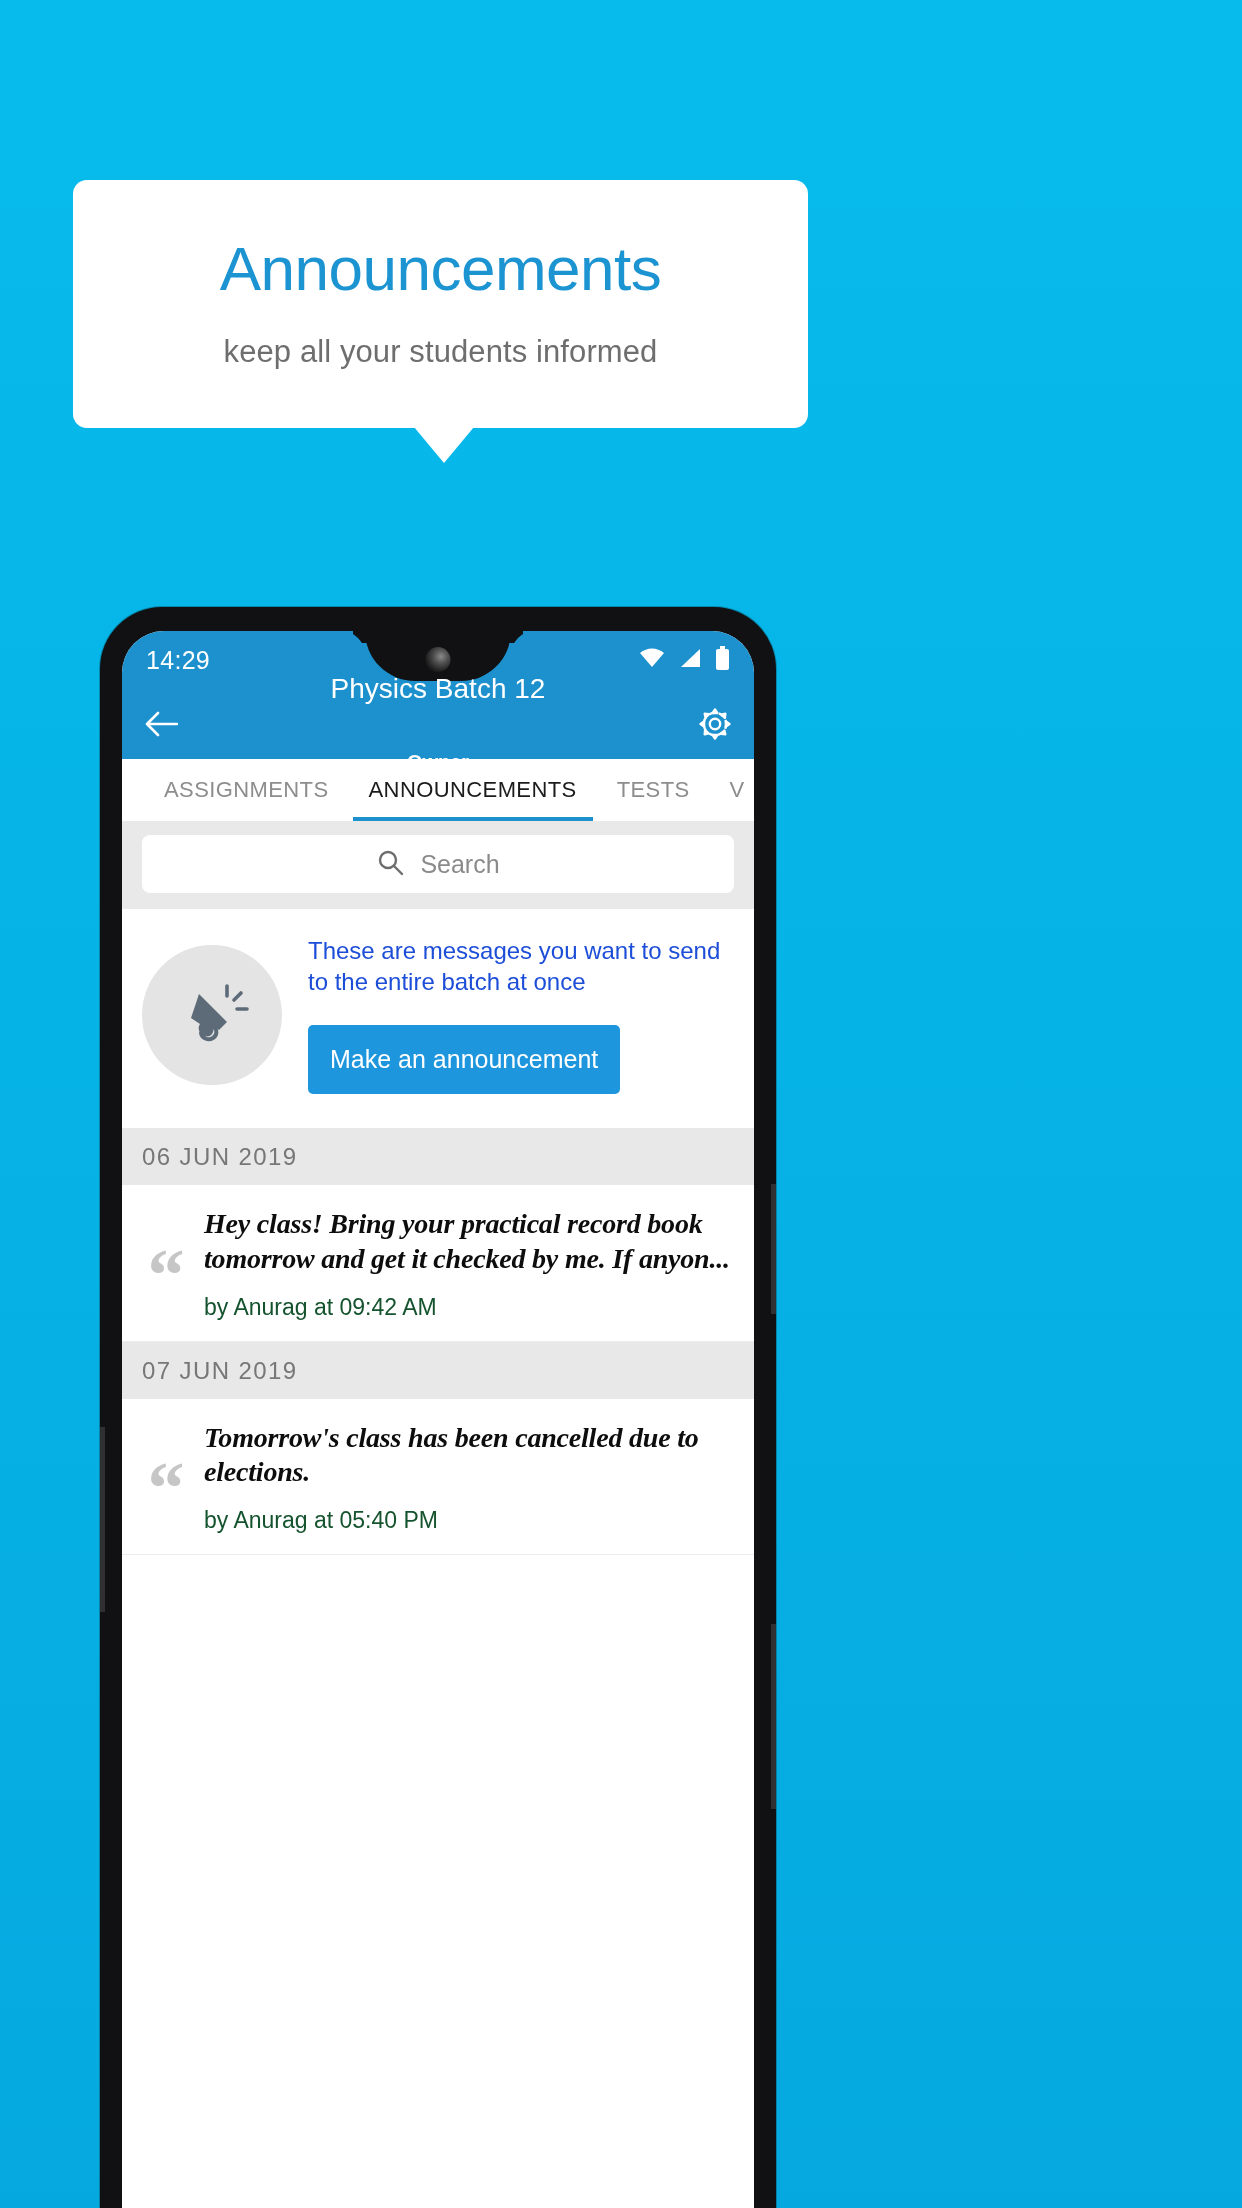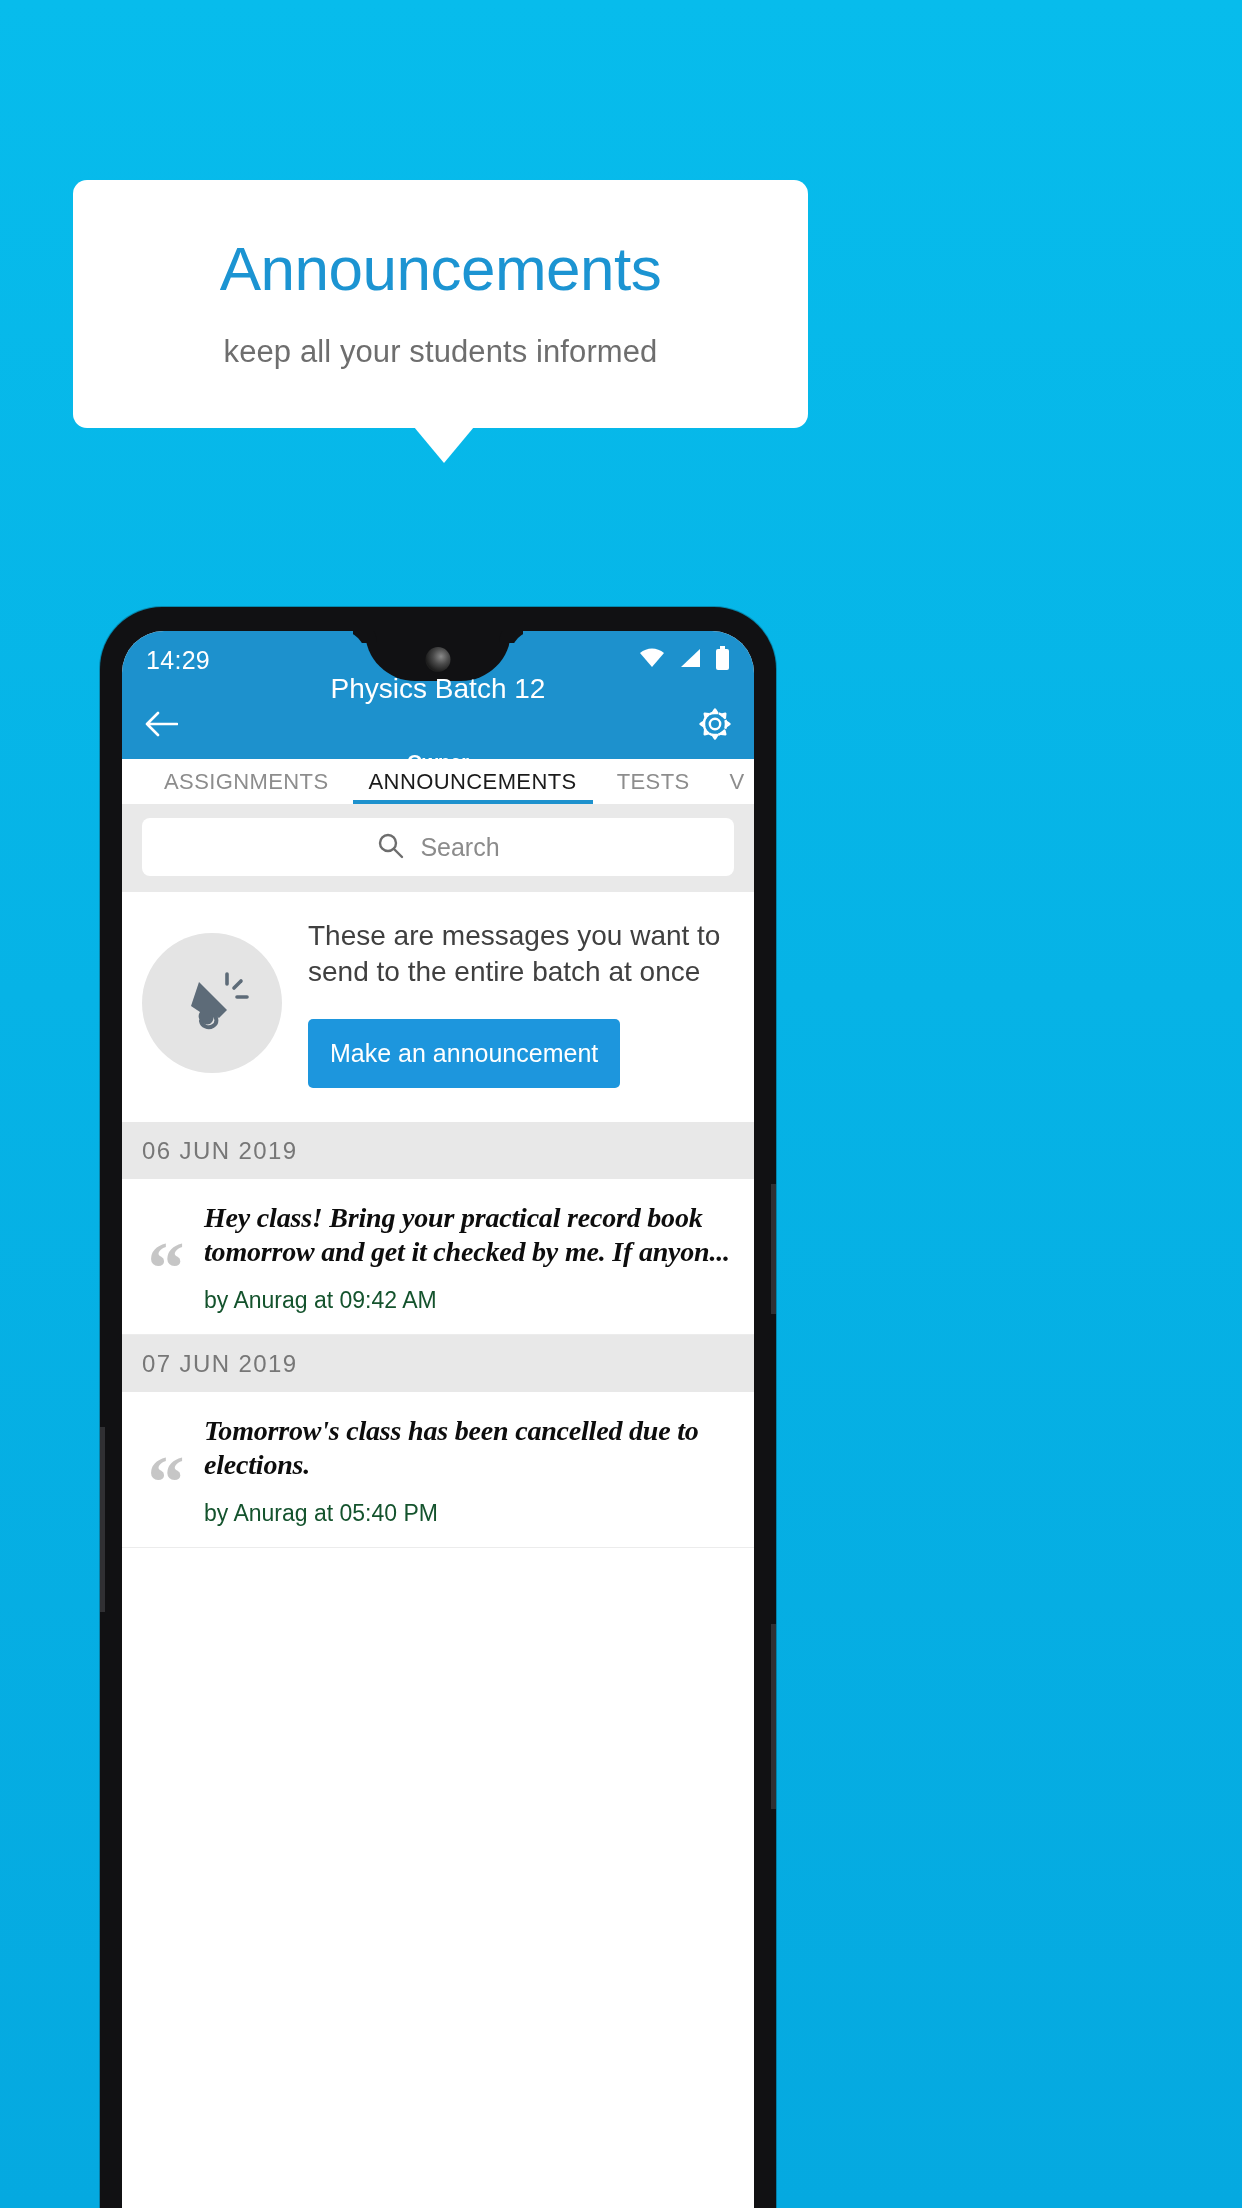--- a/index.html
+++ b/index.html
@@ -124,21 +124,21 @@
     pointer-events:none;
     gap:44px;
   }
   #appbar-title { color:#fff; font-size:28px; font-weight:500; line-height:1.15; }
   #appbar-subtitle { color:#ffffff; font-size:20px; font-weight:700; line-height:1.3; }
   .appbar-icon { width:38px; height:38px; display:flex; align-items:center; justify-content:center; z-index:2; }
   #gear-btn { margin-left:auto; }
 
   
   #tabs {
-    height:45px;
+    height:62px;
     background:#ffffff;
     display:flex; align-items:stretch;
     padding-left:22px;
     position:relative;
     overflow:hidden;
   }
   .tab {
     display:flex; align-items:center; justify-content:center;
     padding:0 20px;
     font-size:22px;
@@ -177,21 +177,21 @@
   }
   #megaphone-circle {
     flex:0 0 auto;
     width:140px; height:140px;
     border-radius:50%;
     background:#e4e4e4;
     display:flex; align-items:center; justify-content:center;
   }
   #empty-right { flex:1; }
   #empty-text {
-    font-size:28px; line-height:1.3; color:#404040;
+    font-size:24px; line-height:1.3; color:#1d4ed8;
     margin-bottom:28px;
   }
   #make-announcement-btn {
     display:inline-flex; align-items:center; justify-content:center;
     background:#1d96dd;
     color:#ffffff;
     font-size:25px;
     border:none;
     border-radius:5px;
     padding:20px 22px;

